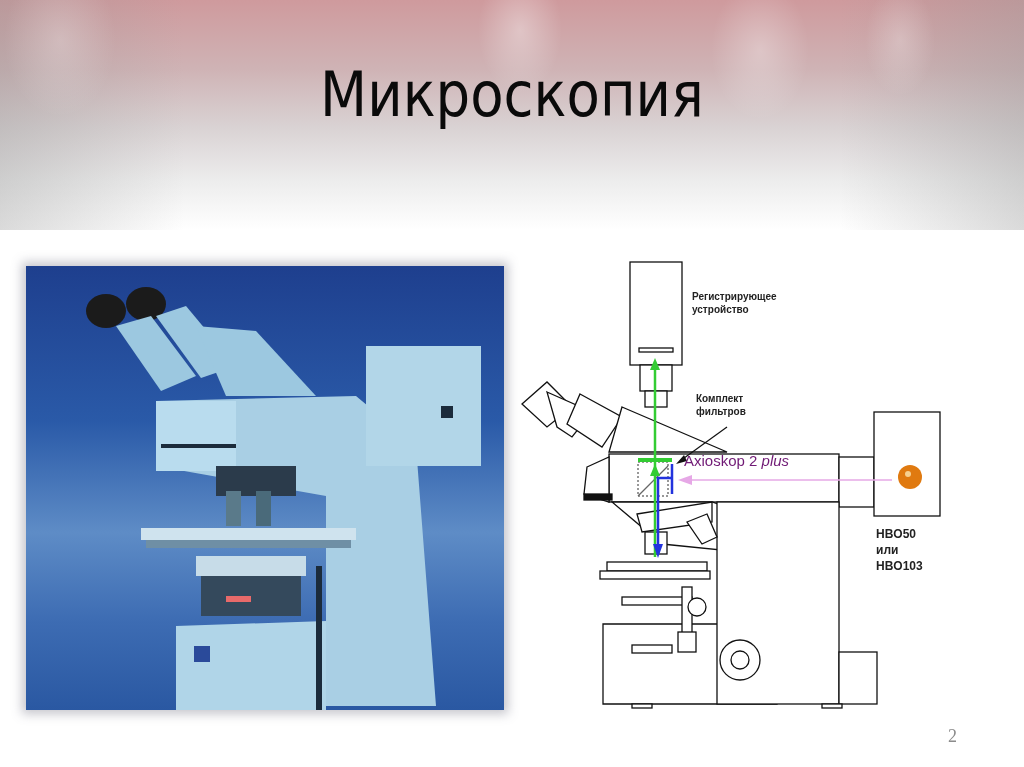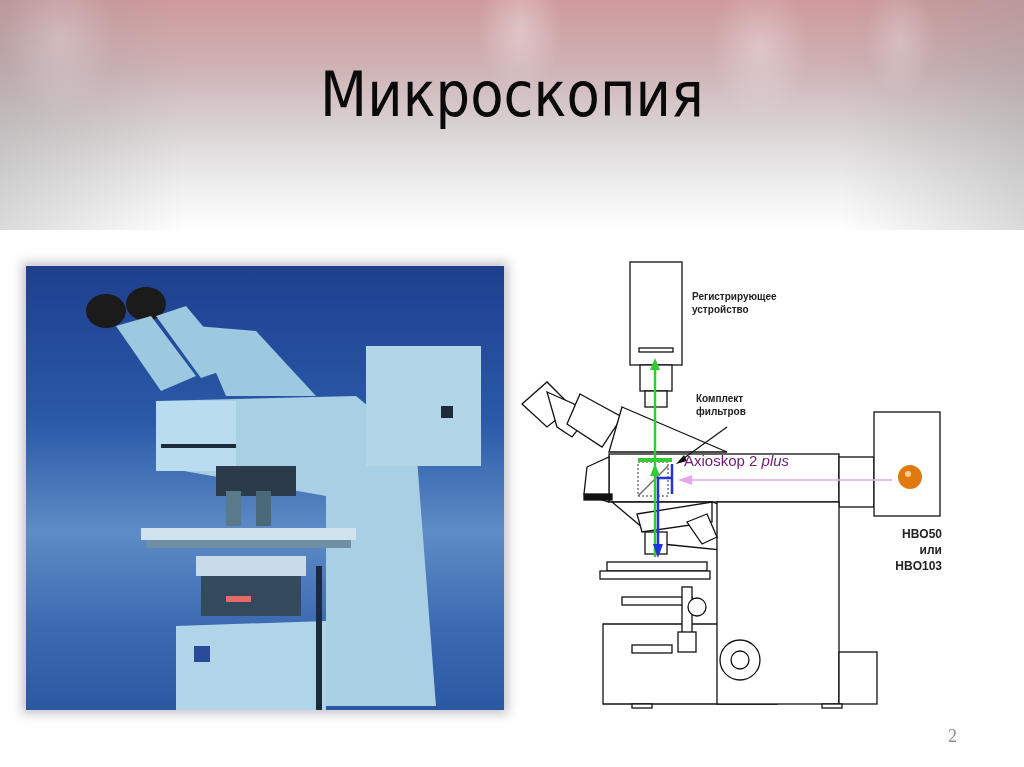--- a/index.html
+++ b/index.html
@@ -138,20 +138,20 @@
     <div>устройство</div>
   </div>
   <div class="lbl" style="left:184px; top:140px;">
     <div>Комплект</div>
     <div>фильтров</div>
   </div>
   <div class="lbl" style="left:172px; top:202px; font-weight:normal; font-size:15px; color:#701a75;">
     <span>Axioskop 2</span>
     <i>plus</i>
   </div>
-  <div class="lbl" style="left:364px; top:274px; width:66px; text-align:right; font-size:12px; line-height:16px;">
+  <div class="lbl" style="left:364px; top:274px; width:66px; text-align:left; font-size:12px; line-height:16px;">
     <div>HBO50</div>
     <div>или</div>
     <div>HBO103</div>
   </div>
 </div>
 
 <div class="page-num">2</div>
 
 </body></html>

